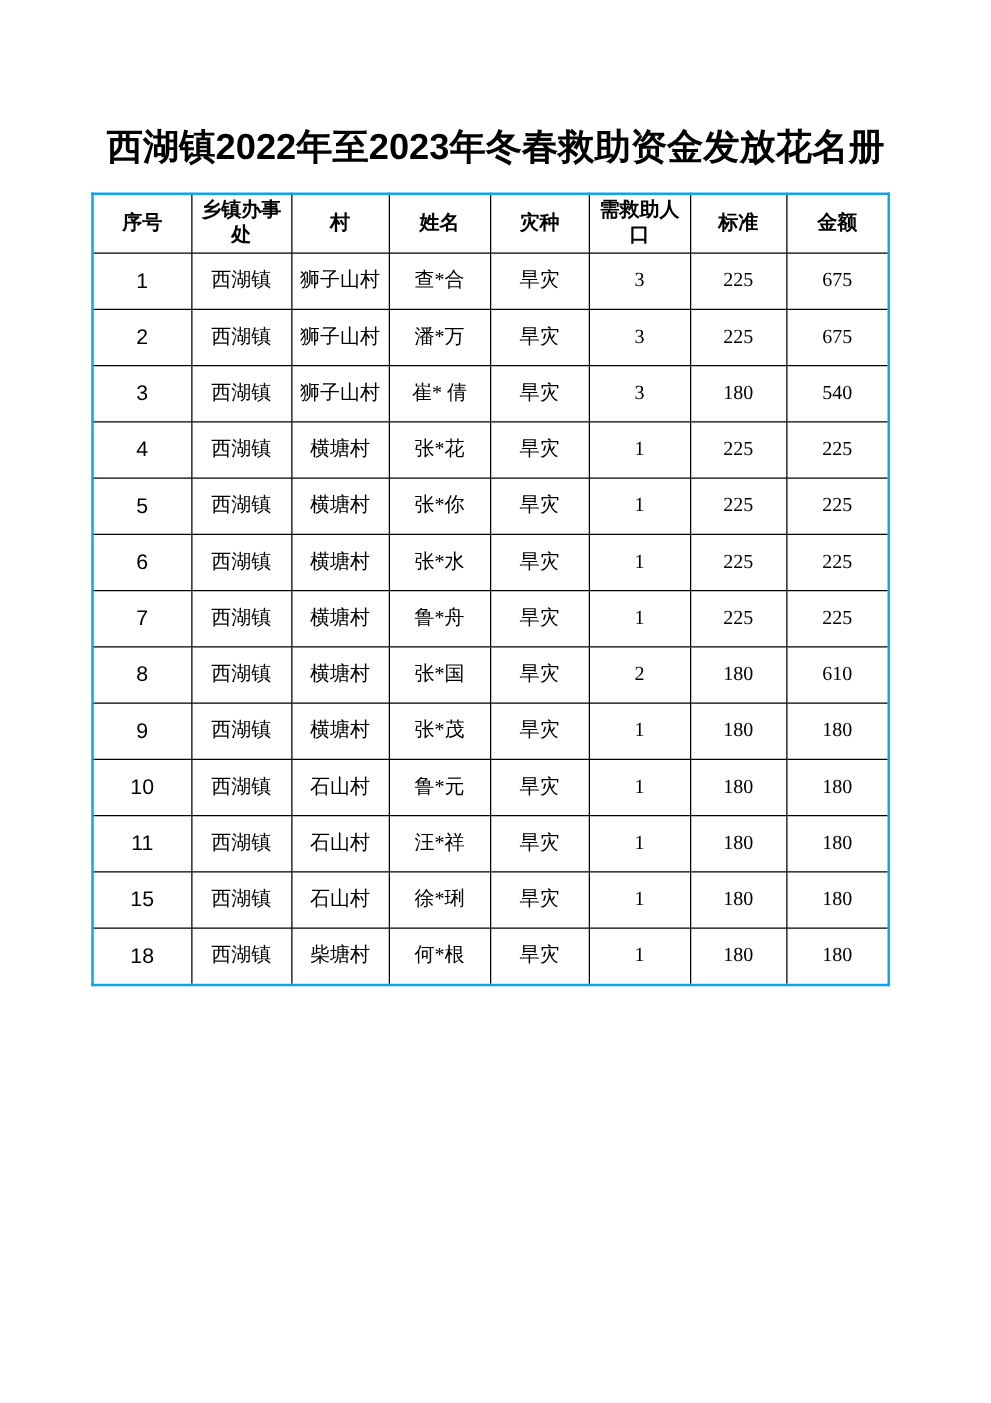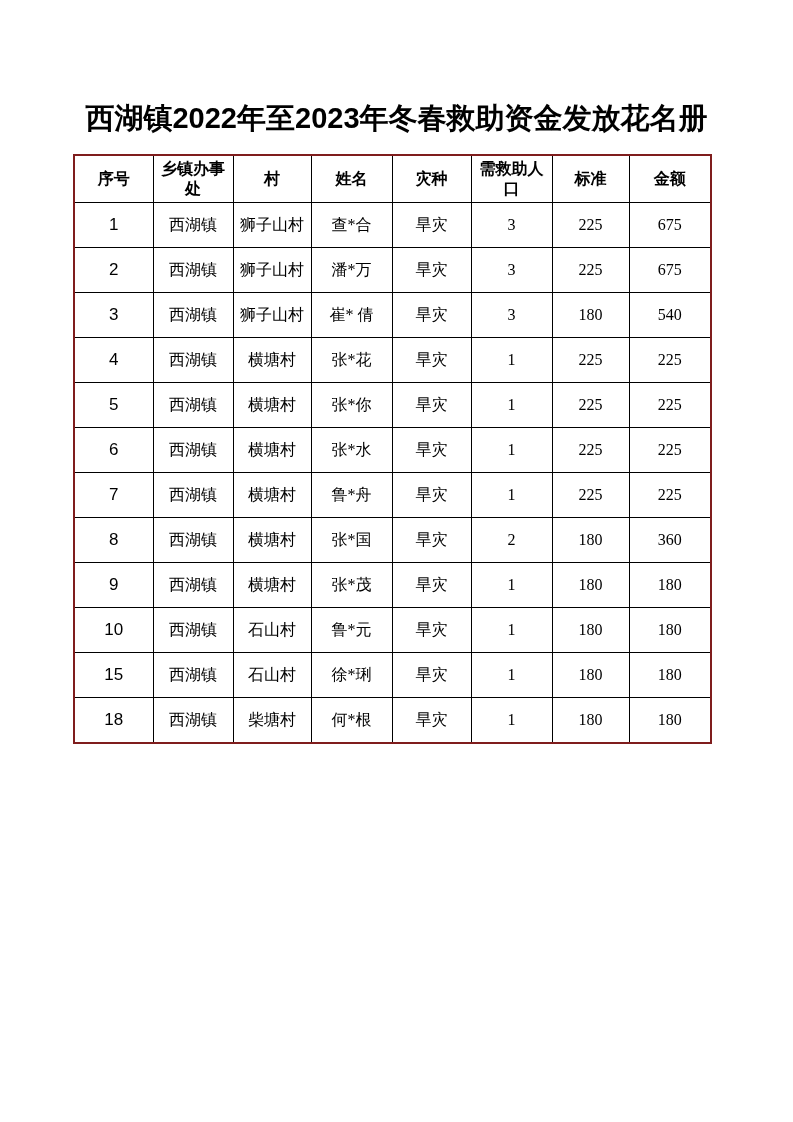--- a/index.html
+++ b/index.html
@@ -29,21 +29,21 @@
     letter-spacing: 0px;
     white-space: nowrap;
   }
   table.roster {
     position: absolute;
     top: 154px;
     left: 73px;
     width: 637px;
     border-collapse: collapse;
     table-layout: fixed;
-    border: 2px solid #7f1d1d;
+    border: 2px solid #0ea5e9;
   }
   table.roster th,
   table.roster td {
     border: 1.5px solid #000000;
     text-align: center;
     vertical-align: middle;
     padding: 2px 5px;
     color: #000000;
     overflow: hidden;
   }
@@ -168,21 +168,21 @@
           <td>225</td>
         </tr>
         <tr>
           <td class="serial">8</td>
           <td>西湖镇</td>
           <td>横塘村</td>
           <td>张*国</td>
           <td>旱灾</td>
           <td>2</td>
           <td>180</td>
-          <td>360</td>
+          <td>610</td>
         </tr>
         <tr>
           <td class="serial">9</td>
           <td>西湖镇</td>
           <td>横塘村</td>
           <td>张*茂</td>
           <td>旱灾</td>
           <td>1</td>
           <td>180</td>
           <td>180</td>
@@ -191,20 +191,30 @@
           <td class="serial">10</td>
           <td>西湖镇</td>
           <td>石山村</td>
           <td>鲁*元</td>
           <td>旱灾</td>
           <td>1</td>
           <td>180</td>
           <td>180</td>
         </tr>
         <tr>
+          <td class="serial">11</td>
+          <td>西湖镇</td>
+          <td>石山村</td>
+          <td>汪*祥</td>
+          <td>旱灾</td>
+          <td>1</td>
+          <td>180</td>
+          <td>180</td>
+        </tr>
+        <tr>
           <td class="serial">15</td>
           <td>西湖镇</td>
           <td>石山村</td>
           <td>徐*琍</td>
           <td>旱灾</td>
           <td>1</td>
           <td>180</td>
           <td>180</td>
         </tr>
         <tr>

